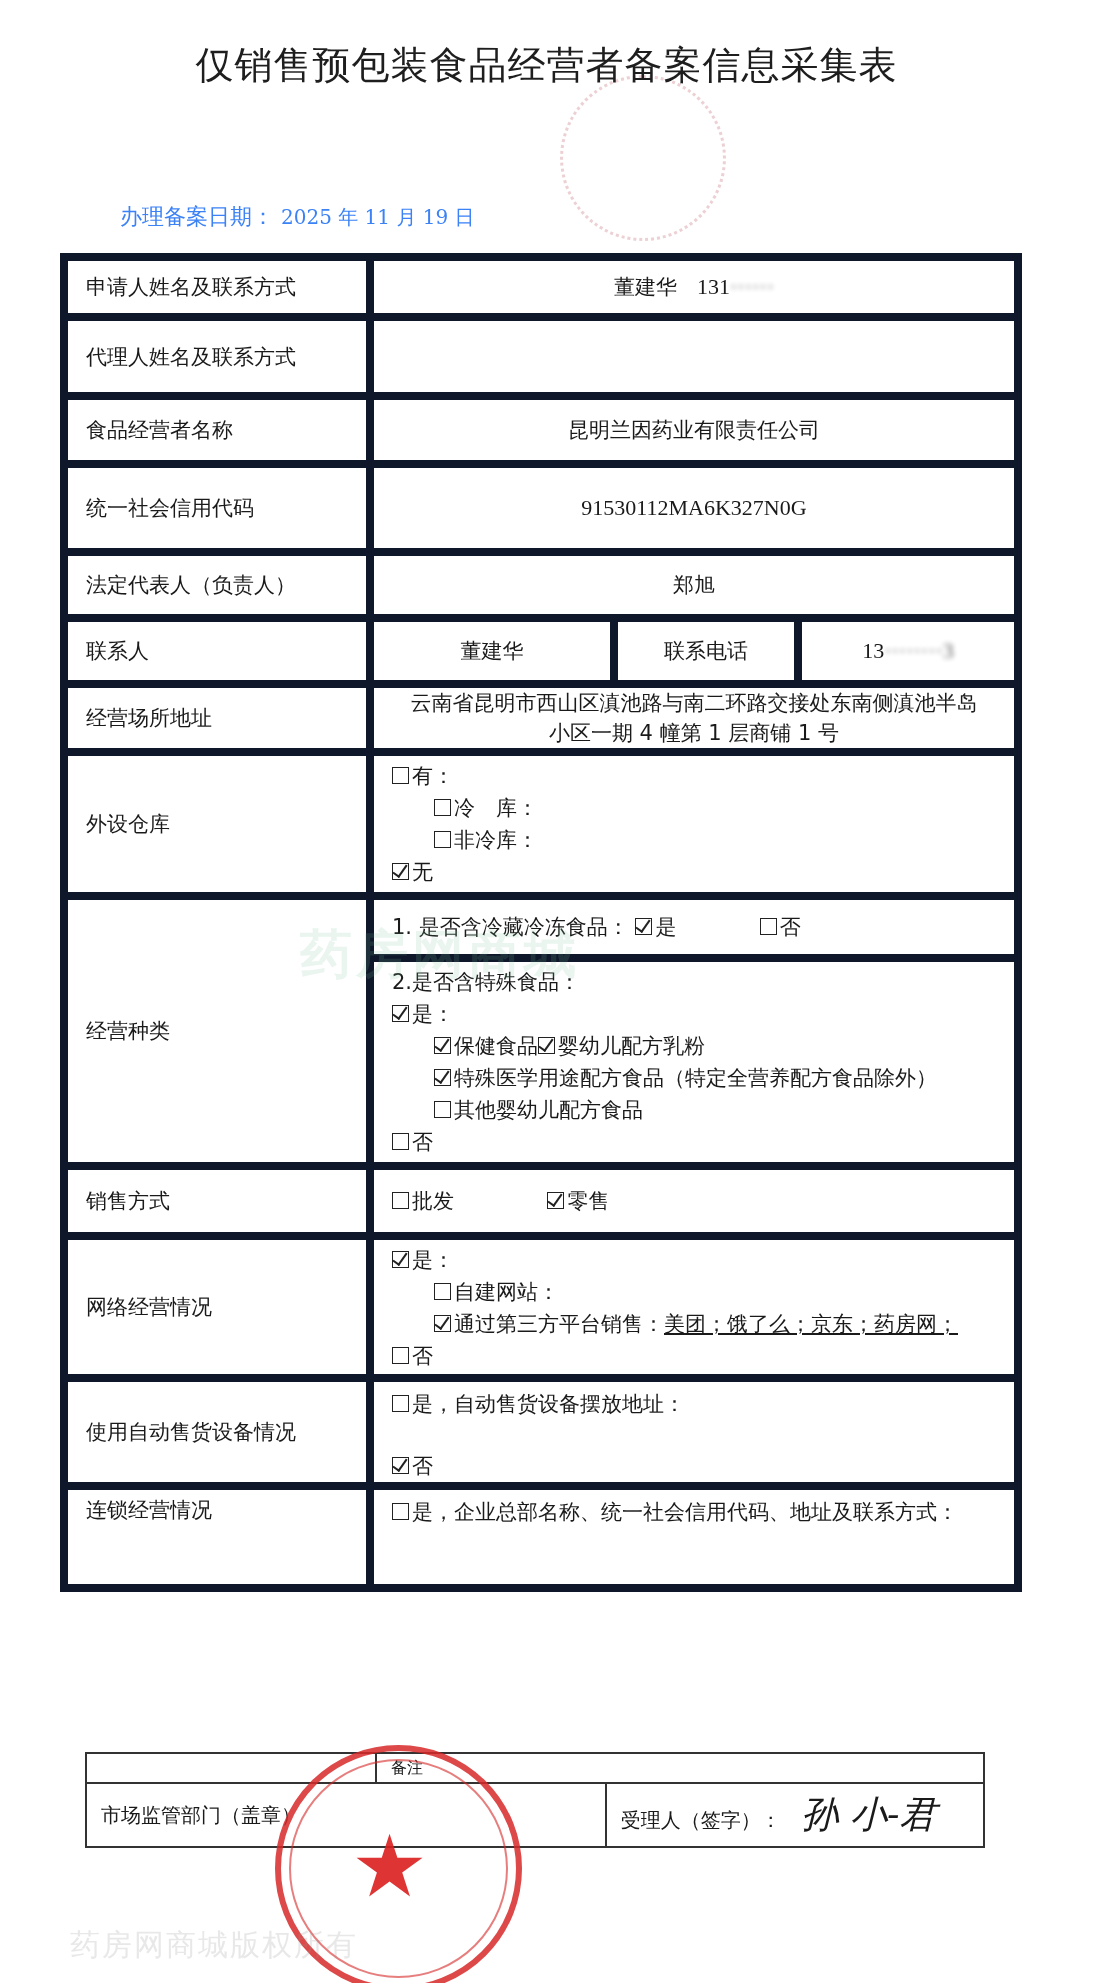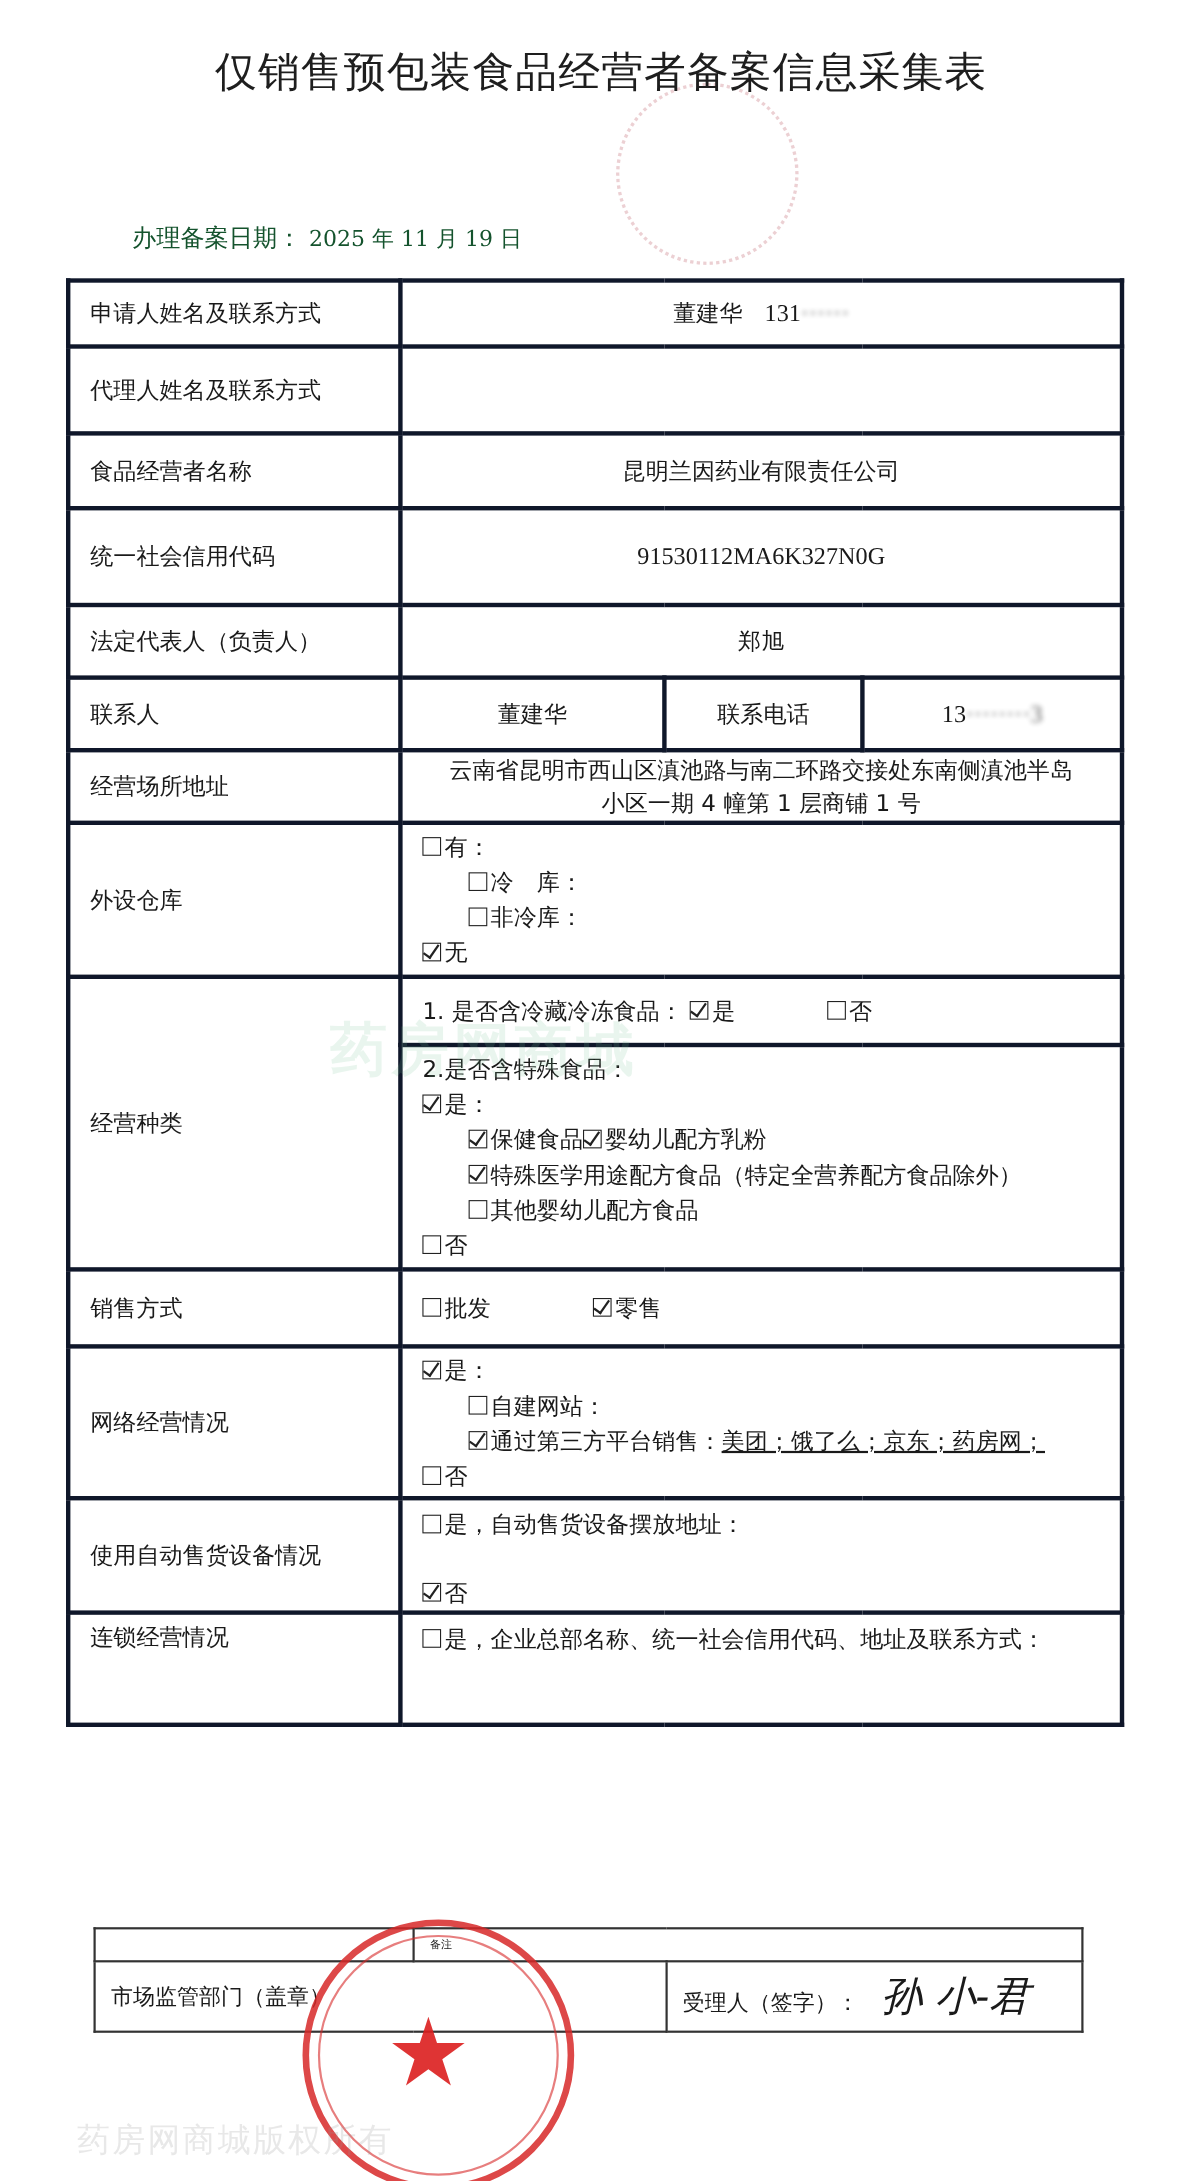--- a/index.html
+++ b/index.html
@@ -5,29 +5,29 @@
   html, body { margin: 0; padding: 0; background: #ffffff; }
   body {
     width: 1093px; height: 1983px; position: relative; overflow: hidden;
     font-family: "DejaVu Sans", "Liberation Sans", sans-serif; color: #1a1a1a;
   }
   .title {
     position: absolute; left: 0; top: 40px; width: 1093px; text-align: center;
     font-size: 38px; letter-spacing: 1px; color: #1e1e1e;
   }
   .filing-date {
-    position: absolute; left: 120px; top: 202px; font-size: 22px; color: #14532d;
+    position: absolute; left: 120px; top: 202px; font-size: 22px; color: #3b82f6;
   }
   .filing-date .num { font-family: "DejaVu Serif", "Liberation Serif", serif; font-size: 20px; }
   table.form {
     position: absolute; left: 60px; top: 253px; width: 962px;
     border-collapse: collapse; font-size: 21px;
   }
   table.form td {
-    border: 4px solid #0f172a; padding: 0 18px; vertical-align: middle;
+    border: 8px solid #0f172a; padding: 0 18px; vertical-align: middle;
   }
   td.label { width: 262px; }
   td.center { text-align: center; }
   .mono { font-family: "Liberation Serif", "DejaVu Serif", serif; font-size: 22px; margin-top: 44px; }
   .line { line-height: 32px; }
   .indent { padding-left: 42px; }
   .cb { display: inline-block; width: 15px; height: 15px; border: 1.5px solid #222;
         vertical-align: -1px; margin-right: 3px; position: relative; background: #fff; }
   .cb.checked::after {
     content: ""; position: absolute; left: 3px; top: -2px; width: 6px; height: 13px;
@@ -41,21 +41,21 @@
   }
   .watermark-bottom {
     position: absolute; left: 70px; top: 1925px; font-size: 30px; color: rgba(150,150,150,0.22);
     letter-spacing: 2px; pointer-events: none;
   }
   table.footer {
     position: absolute; left: 85px; top: 1752px; width: 900px;
     border-collapse: collapse; font-size: 20px;
   }
   table.footer td { border: 2px solid #333; padding: 0 14px; height: 62px; }
-  table.footer tr.top td { height: 28px; font-size: 10px; font-family: Liberation Mono, monospace; }
+  table.footer tr.top td { height: 28px; font-size: 16px; font-family: Liberation Mono, monospace; }
   .stamp {
     position: absolute; left: 275px; top: 1745px; width: 235px; height: 235px;
     border-radius: 50%; border: 6px solid rgba(215,40,40,0.85); pointer-events: none;
   }
   .stamp .inner { position: absolute; inset: 8px; border-radius: 50%; border: 2px solid rgba(215,40,40,0.6); }
   .stamp .star { position: absolute; left: 70px; top: 72px; font-size: 86px; color: rgba(220,30,30,0.9); line-height: 1; }
   .stamp-top {
     position: absolute; left: 560px; top: 75px; width: 160px; height: 160px; border-radius: 50%;
     border: 3px dotted rgba(200,120,130,0.35); pointer-events: none;
   }

